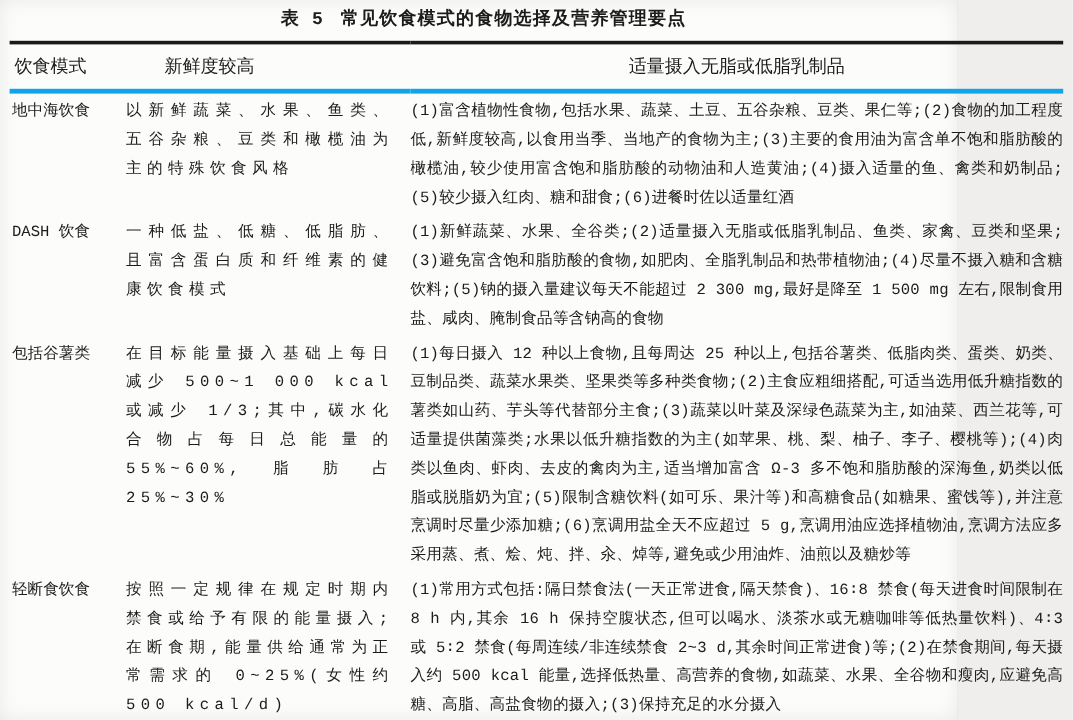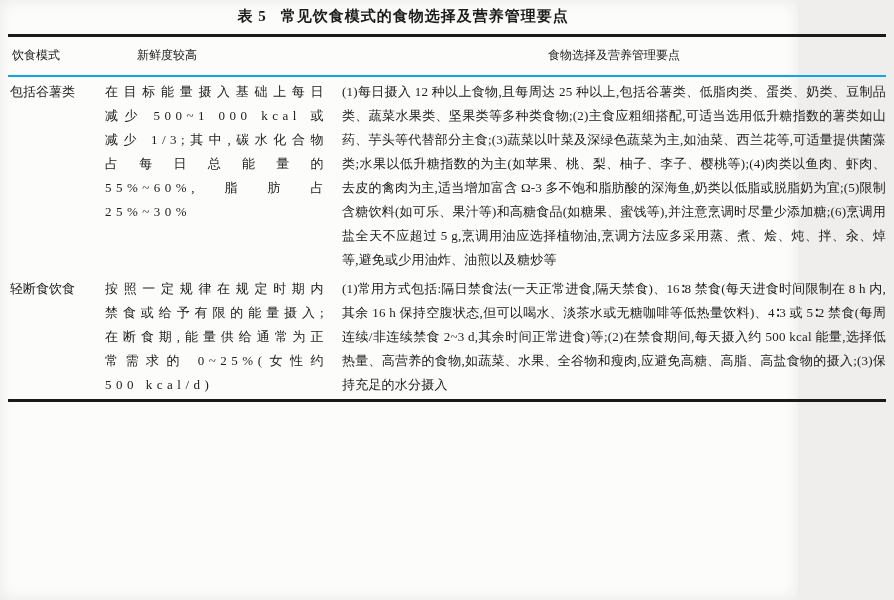--- a/index.html
+++ b/index.html
@@ -9,20 +9,21 @@
     background: #efeeec;
     font-family: "Liberation Serif", "DejaVu Serif", serif;
     color: #1c1c1c;
   }
   .page {
     width: 798px; height: 600px;
     background: #fcfcfb;
     box-shadow: inset 0 0 16px rgba(0,0,0,0.08);
     padding: 6px 0 0 8px;
     position: relative;
+    font-family: Liberation Mono, monospace;
   }
   .caption {
     text-align: center;
     font-weight: bold;
     font-size: 15px;
     line-height: 21px;
     margin-bottom: 7px;
     letter-spacing: 1px;
   }
   .cap-label { margin-right: 14px; }
@@ -30,22 +31,22 @@
     width: 878px;
     border-collapse: collapse;
     table-layout: fixed;
     border-top: 3px solid #1a1a1a;
     border-bottom: 3px solid #1a1a1a;
   }
   thead th {
     height: 40px;
     vertical-align: middle;
     font-weight: normal;
-    font-size: 12px;
-    border-bottom: 2px solid #0ea5e9;
+    font-size: 15px;
+    border-bottom: 4px solid #0ea5e9;
     padding: 0;
   }
   th.h1 { text-align: left; padding-left: 4px; }
   th.h2 { text-align: left; padding-left: 32px; }
   th.h3 { text-align: center; }
   tbody td {
     vertical-align: top;
     padding: 3px 0 2px 0;
     font-size: 13px;
     line-height: 24px;
@@ -68,24 +69,34 @@
   <table class="tbl">
     <colgroup>
       <col style="width:97px">
       <col style="width:237px">
       <col style="width:544px">
     </colgroup>
     <thead>
       <tr>
         <th class="h1">饮食模式</th>
         <th class="h2">新鲜度较高</th>
-        <th class="h3">食物选择及营养管理要点</th>
+        <th class="h3">适量摄入无脂或低脂乳制品</th>
       </tr>
     </thead>
     <tbody>
+      <tr>
+        <td class="c1">地中海饮食</td>
+        <td class="c2">以新鲜蔬菜、水果、鱼类、五谷杂粮、豆类和橄榄油为主的特殊饮食风格</td>
+        <td class="c3">(1)富含植物性食物,包括水果、蔬菜、土豆、五谷杂粮、豆类、果仁等;(2)食物的加工程度低,新鲜度较高,以食用当季、当地产的食物为主;(3)主要的食用油为富含单不饱和脂肪酸的橄榄油,较少使用富含饱和脂肪酸的动物油和人造黄油;(4)摄入适量的鱼、禽类和奶制品;(5)较少摄入红肉、糖和甜食;(6)进餐时佐以适量红酒</td>
+      </tr>
+      <tr>
+        <td class="c1">DASH 饮食</td>
+        <td class="c2">一种低盐、低糖、低脂肪、且富含蛋白质和纤维素的健康饮食模式</td>
+        <td class="c3">(1)新鲜蔬菜、水果、全谷类;(2)适量摄入无脂或低脂乳制品、鱼类、家禽、豆类和坚果;(3)避免富含饱和脂肪酸的食物,如肥肉、全脂乳制品和热带植物油;(4)尽量不摄入糖和含糖饮料;(5)钠的摄入量建议每天不能超过 2 300 mg,最好是降至 1 500 mg 左右,限制食用盐、咸肉、腌制食品等含钠高的食物</td>
+      </tr>
       <tr>
         <td class="c1">包括谷薯类</td>
         <td class="c2">在目标能量摄入基础上每日减少 500~1 000 kcal 或减少 1/3;其中,碳水化合物占每日总能量的 55%~60%,脂肪占 25%~30%</td>
         <td class="c3">(1)每日摄入 12 种以上食物,且每周达 25 种以上,包括谷薯类、低脂肉类、蛋类、奶类、豆制品类、蔬菜水果类、坚果类等多种类食物;(2)主食应粗细搭配,可适当选用低升糖指数的薯类如山药、芋头等代替部分主食;(3)蔬菜以叶菜及深绿色蔬菜为主,如油菜、西兰花等,可适量提供菌藻类;水果以低升糖指数的为主(如苹果、桃、梨、柚子、李子、樱桃等);(4)肉类以鱼肉、虾肉、去皮的禽肉为主,适当增加富含 Ω-3 多不饱和脂肪酸的深海鱼,奶类以低脂或脱脂奶为宜;(5)限制含糖饮料(如可乐、果汁等)和高糖食品(如糖果、蜜饯等),并注意烹调时尽量少添加糖;(6)烹调用盐全天不应超过 5 g,烹调用油应选择植物油,烹调方法应多采用蒸、煮、烩、炖、拌、汆、焯等,避免或少用油炸、油煎以及糖炒等</td>
       </tr>
       <tr>
         <td class="c1">轻断食饮食</td>
         <td class="c2">按照一定规律在规定时期内禁食或给予有限的能量摄入;在断食期,能量供给通常为正常需求的 0~25%(女性约 500 kcal/d)</td>
         <td class="c3">(1)常用方式包括:隔日禁食法(一天正常进食,隔天禁食)、16∶8 禁食(每天进食时间限制在 8 h 内,其余 16 h 保持空腹状态,但可以喝水、淡茶水或无糖咖啡等低热量饮料)、4∶3 或 5∶2 禁食(每周连续/非连续禁食 2~3 d,其余时间正常进食)等;(2)在禁食期间,每天摄入约 500 kcal 能量,选择低热量、高营养的食物,如蔬菜、水果、全谷物和瘦肉,应避免高糖、高脂、高盐食物的摄入;(3)保持充足的水分摄入</td>
       </tr>

